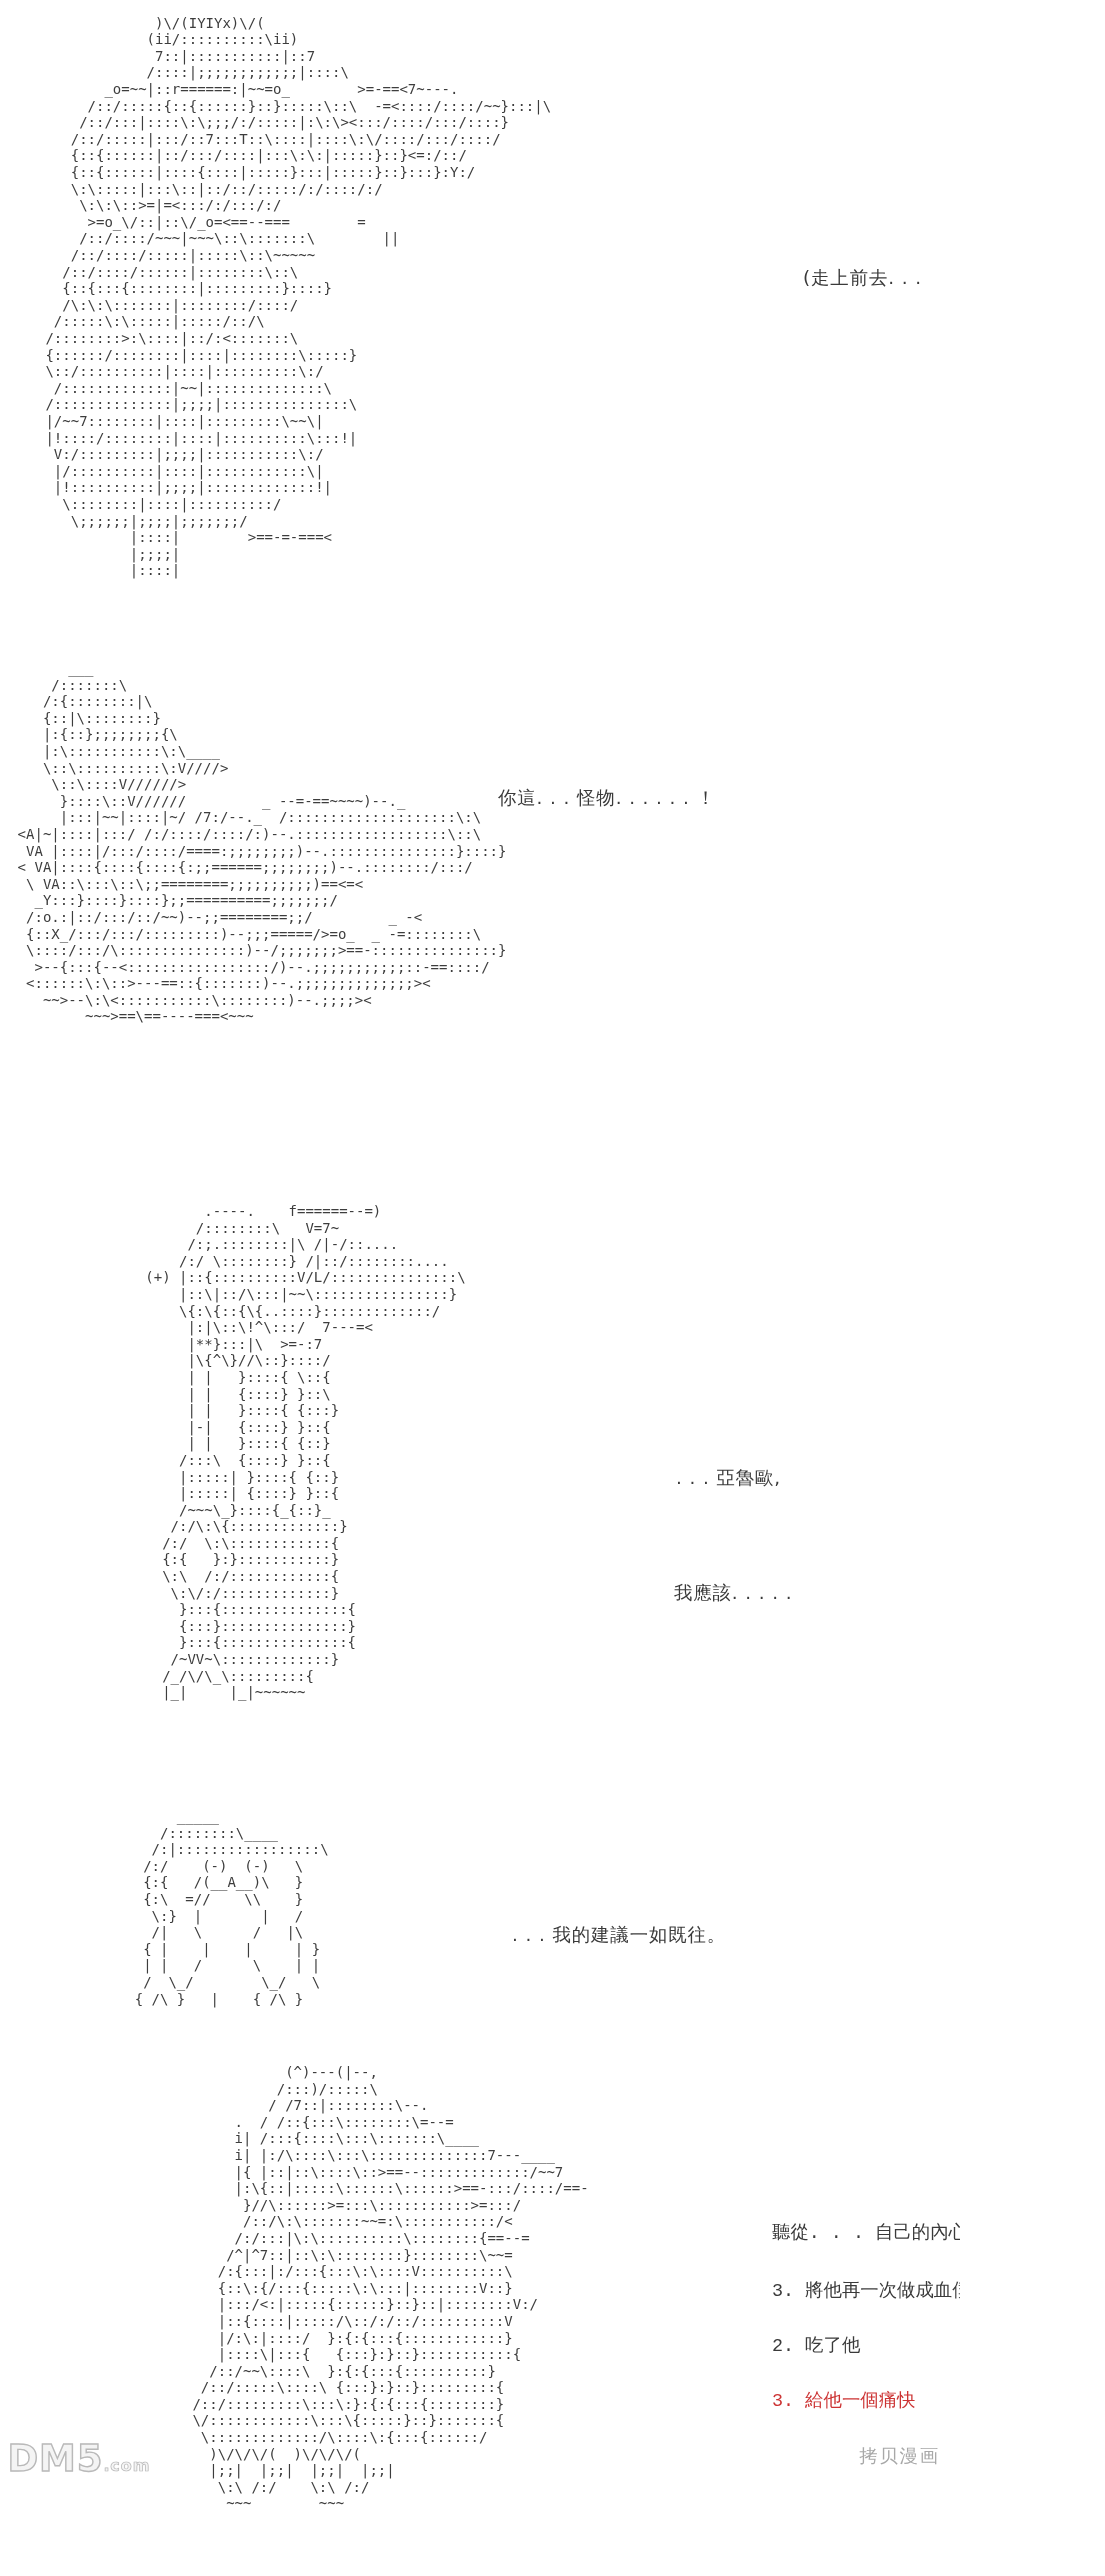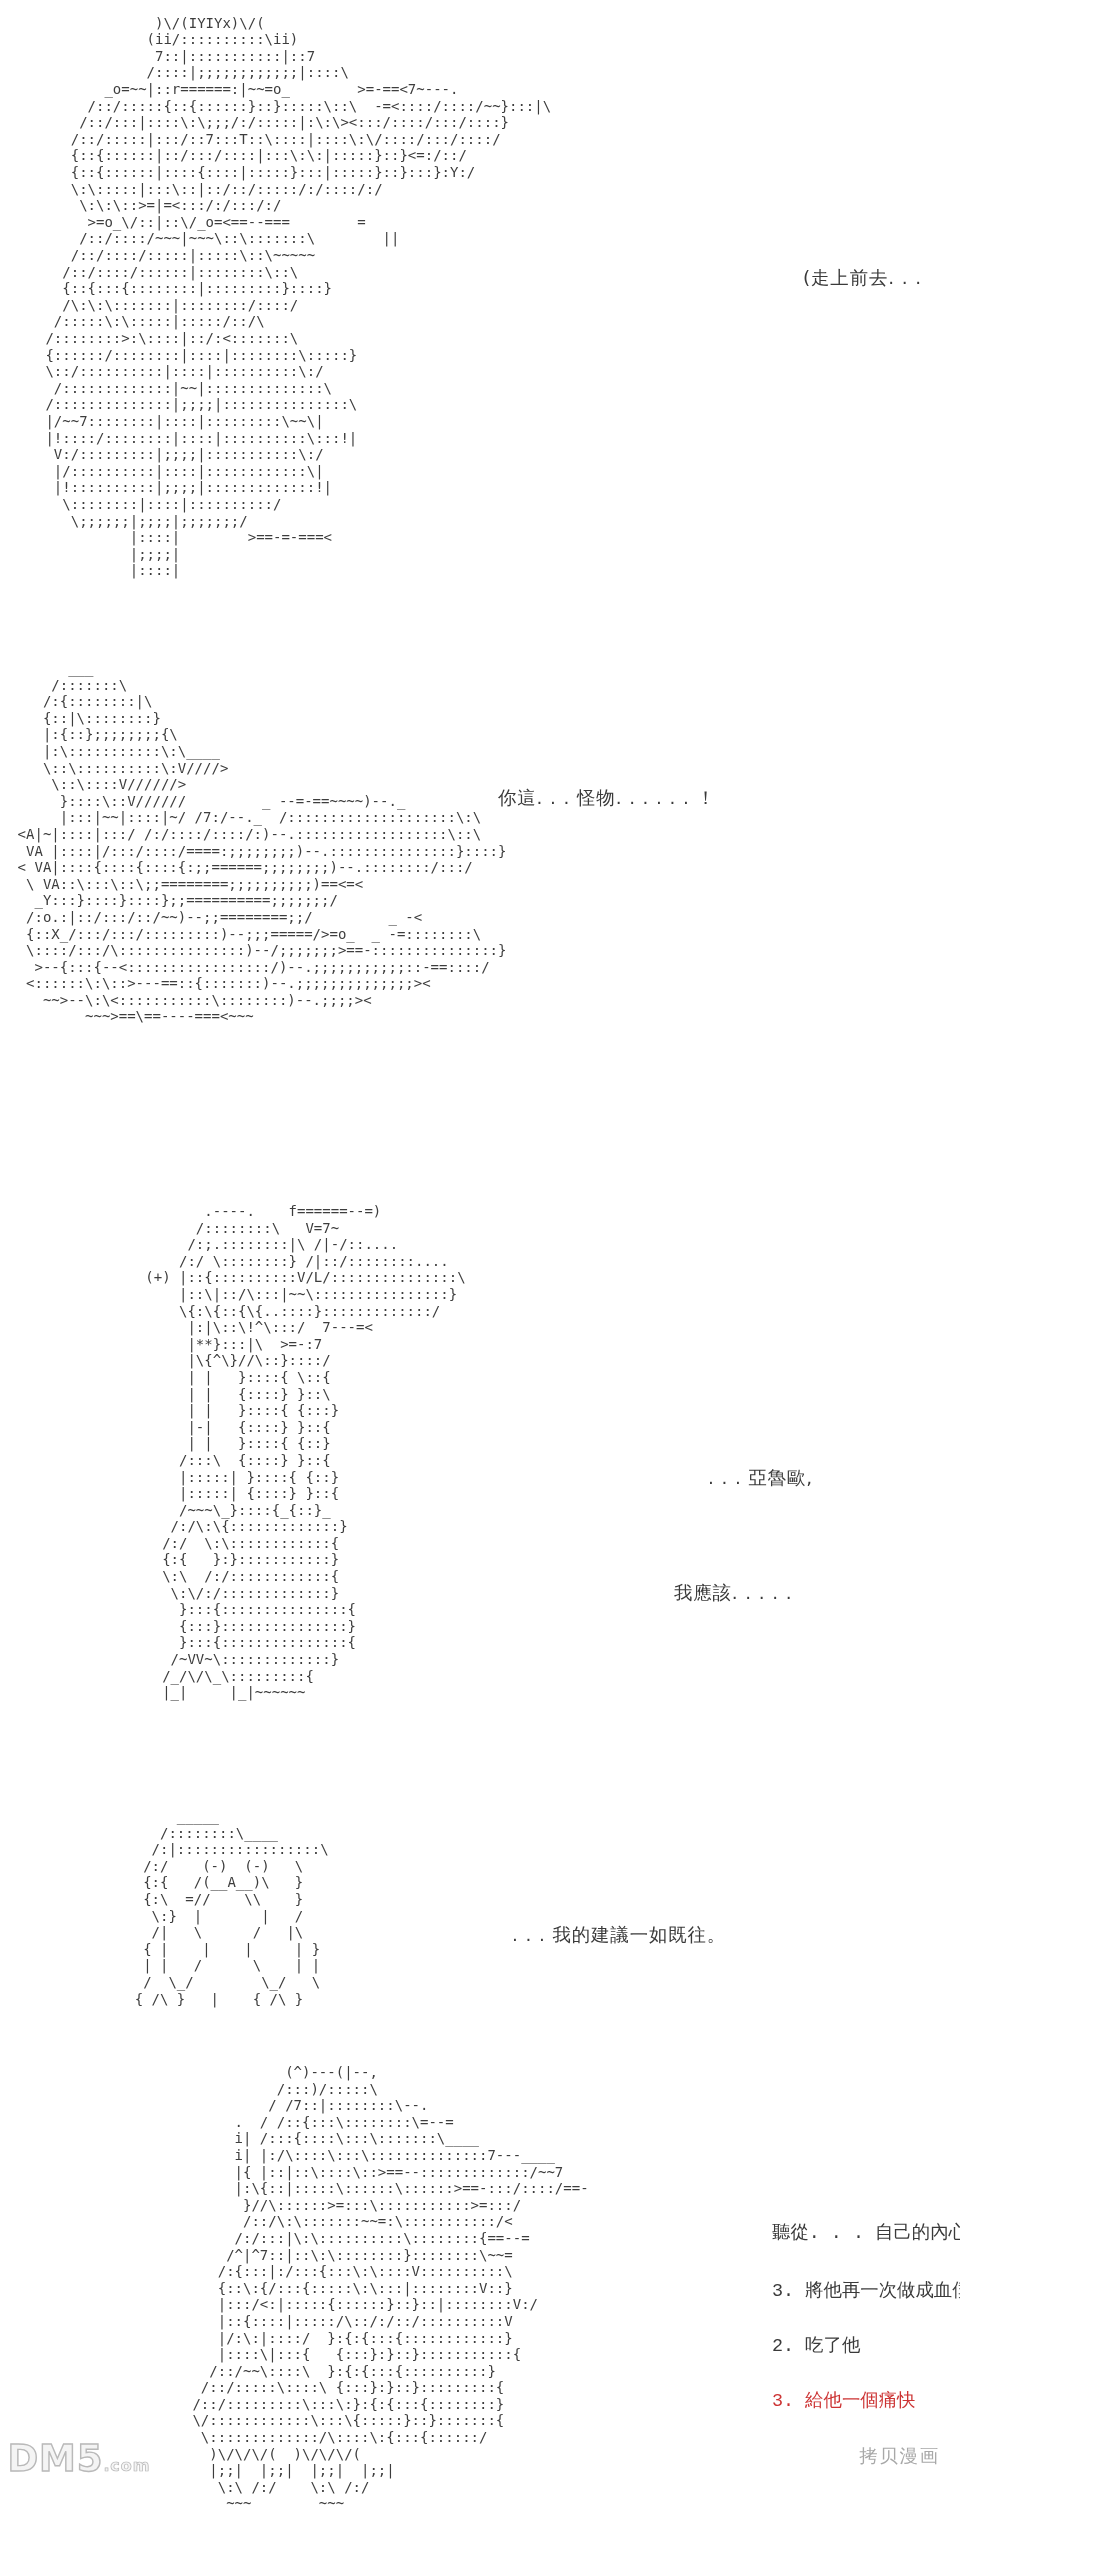--- a/index.html
+++ b/index.html
@@ -30,21 +30,21 @@
     font-family: "DejaVu Sans", sans-serif;
   }
   #p1 { left: 37px;  top: 14.7px; }
   #p2 { left: 9.2px;  top: 660px; }
   #p3 { left: 120px; top: 1203px; }
   #p4 { left: 101px; top: 1808px; }
   #p5 { left: 184px; top: 2064px; }
 
   #d1  { left: 803px; top: 265px; }
   #d2  { left: 498px; top: 785px; }
-  #d3a { left: 708px; top: 1465px; }
+  #d3a { left: 676px; top: 1465px; }
   #d3b { left: 674px; top: 1580px; }
   #d4  { left: 512px; top: 1922px; }
 
   .menu {
     position: absolute;
     left: 772px;
     top: 2219px;
     font-size: 18.4px;
     color: var(--txt, #3a3a3a);
     font-family: Liberation Mono, monospace;

